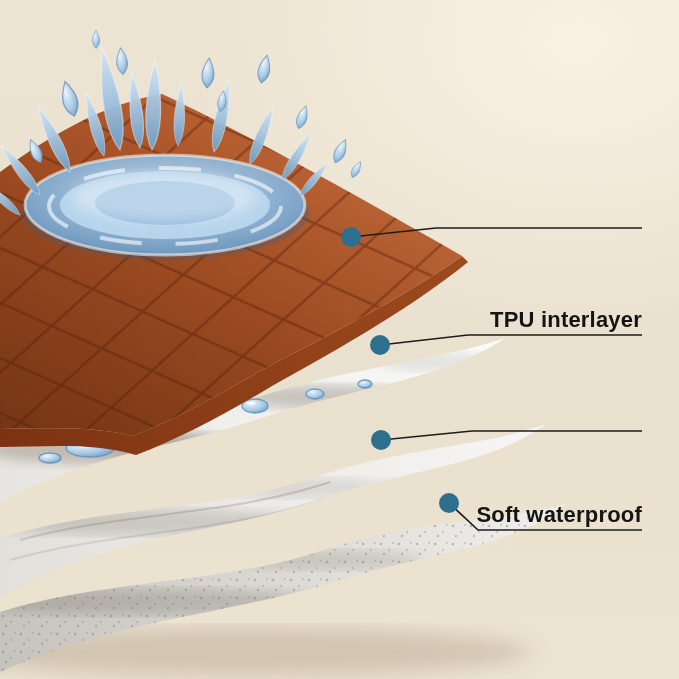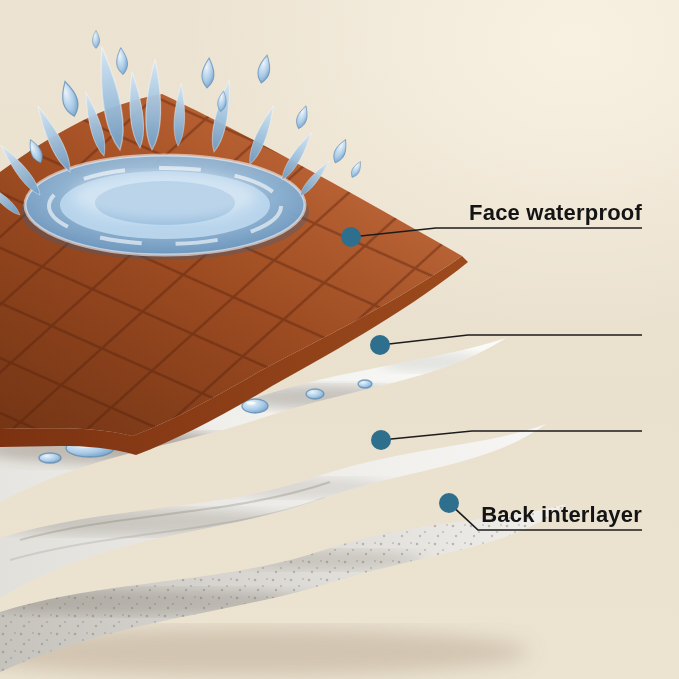--- a/index.html
+++ b/index.html
@@ -204,16 +204,16 @@
   <g>
     <polyline points="381,440 472,431 642,431" fill="none" stroke-width="1.7" stroke="#1c1c1c"></polyline>
     <circle cx="381" cy="440" r="10" fill="#2f6f8e"></circle>
   </g>
   <g>
     <polyline points="449,503 478,530 642,530" fill="none" stroke-width="1.7" stroke="#1c1c1c"></polyline>
     <circle cx="449" cy="503" r="10" fill="#2f6f8e"></circle>
   </g>
 </svg>
 
-<div class="callout-label" style="top:200px;right:37px">Face waterproof</div>
-<div class="callout-label" style="top:502px;right:37px">Back interlayer</div>
+<div class="callout-label" style="top:307px;right:37px">TPU interlayer</div>
+<div class="callout-label" style="top:502px;right:37px">Soft waterproof</div>
 
 </div>
 
 </body></html>

